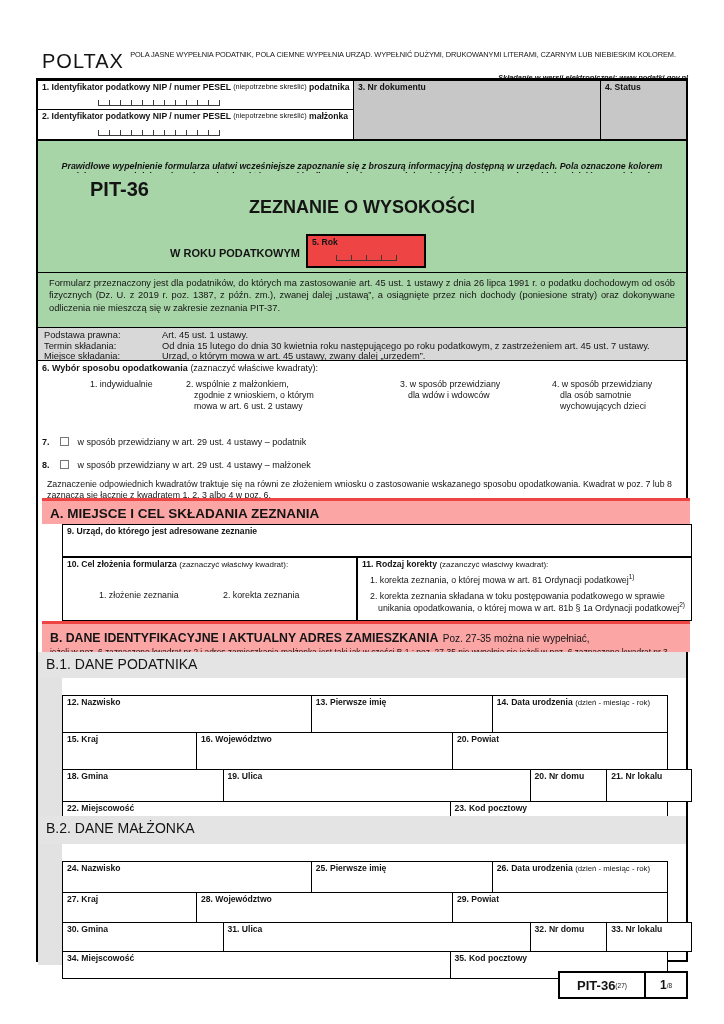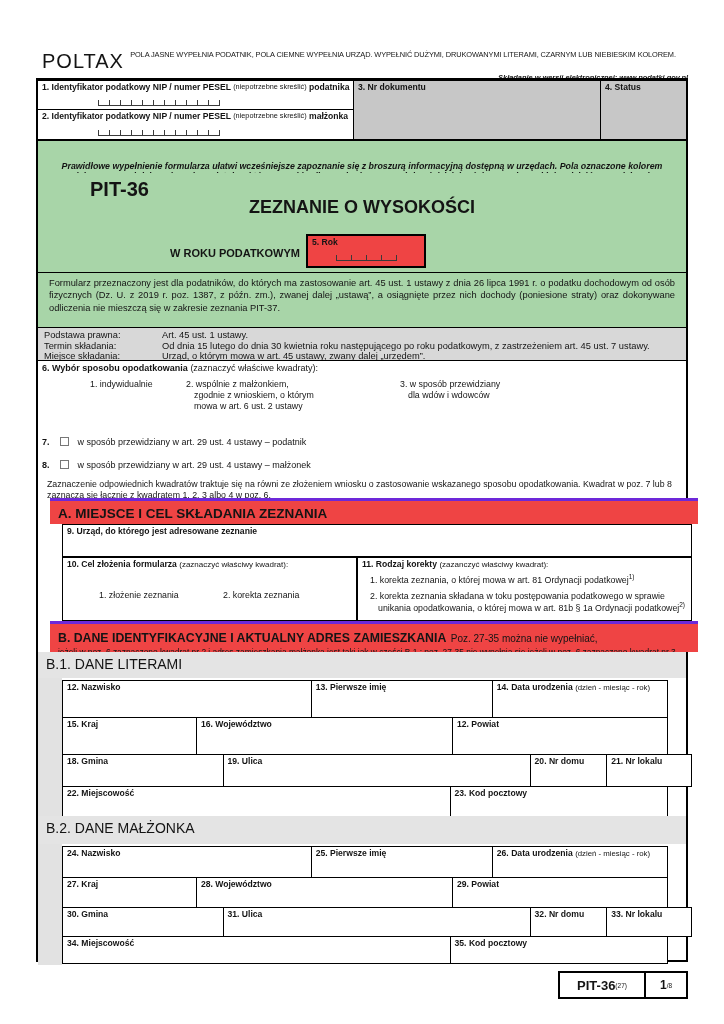--- a/index.html
+++ b/index.html
@@ -46,21 +46,21 @@
   
   .choice{top:279px;height:138px;border-top:1px solid #000;background:#fff;position:absolute}
   .chead{position:absolute;left:4px;top:2px;font-size:9px}
   .opt{position:absolute;font-size:8.8px;line-height:11px}
   .opt div{padding-left:8px}
   .opt div:first-child{padding-left:0}
   .sq{display:inline-block;width:9px;height:9px;border:1px solid #777;vertical-align:-1px;background:#fff}
   .crow{position:absolute;left:4px;font-size:9px}
   .cnote{position:absolute;left:9px;top:118px;font-size:8.8px;line-height:11px;width:640px}
   
-  .band{background:#ef4444;border-top:3px solid #6d28d9;position:absolute;left:12px;width:100%}
+  .band{background:#fca5a5;border-top:3px solid #ef4444;position:absolute;left:4px;width:100%}
   .aband{top:417px;height:26px}
   .bandtitle{position:absolute;left:8px;top:5px;font-size:13.5px;font-weight:bold}
   .subband{background:#e4e4e4;position:absolute;left:0;width:100%}
   .subtitle{position:absolute;left:8px;top:4px;font-size:14px}
   
   .fbox{position:absolute;border:1px solid #000;background:#fff}
   .a9{left:24px;top:443px;width:630px;height:33px}
   .a10{left:24px;top:476px;width:295px;height:64px}
   .a11{left:319px;top:476px;width:335px;height:64px}
   .aopt{position:absolute;font-size:8.8px}
@@ -70,21 +70,21 @@
   .bt{font-size:12.3px;font-weight:bold}
   .bn{font-size:10px}
   .bband .line2{font-size:8.4px;margin-top:1px}
   .b1band{top:571px;height:26px}
   .b2band{top:735px;height:28px}
   
   .tbl{position:absolute;left:24px}
   .b1tbl{top:597px}
   .b2tbl{top:763px}
   .trow{display:flex;border:1px solid #000;background:#fff;margin-top:-1px}
-  .trow.first{margin-top:2px}
+  .trow.first{margin-top:17px}
   .tcell{border-left:1px solid #000;position:relative}
   .tcell:first-child{border-left:none}
   .strip{position:absolute;left:0;top:597px;width:24px;height:287px;background:#e2e2e2}
   
   .footer{position:absolute;left:558px;top:971px;height:28px;display:flex}
   .fcell{border:2px solid #000;background:#fff;display:flex;align-items:center;justify-content:center}
   .fcode{width:88px}
   .fpage{width:44px;margin-left:-2px}
   .fcode .main{font-size:13px;font-weight:bold}
   .fsub{font-size:6.5px;vertical-align:-2px}
@@ -162,20 +162,25 @@
       </div>
       <div class="opt" style="left:148px;top:18px;width:150px">
         <div>2. wspólnie z małżonkiem,</div>
         <div>zgodnie z wnioskiem, o którym</div>
         <div>mowa w art. 6 ust. 2 ustawy</div>
       </div>
       <div class="opt" style="left:362px;top:18px;width:115px">
         <div>3. w sposób przewidziany</div>
         <div>dla wdów i wdowców</div>
       </div>
+      <div class="opt" style="left:514px;top:18px;width:115px">
+        <div>4. w sposób przewidziany</div>
+        <div>dla osób samotnie</div>
+        <div>wychowujących dzieci</div>
+      </div>
       <div class="crow" style="top:76px">
         <span class="b">7.</span>
         <span class="sq" style="margin:0 6px 0 8px"></span>
         <span>w sposób przewidziany w art. 29 ust. 4 ustawy – podatnik</span>
       </div>
       <div class="crow" style="top:99px">
         <span class="b">8.</span>
         <span class="sq" style="margin:0 6px 0 8px"></span>
         <span>w sposób przewidziany w art. 29 ust. 4 ustawy – małżonek</span>
       </div>
@@ -213,21 +218,21 @@
       </div>
     </div>
 
     <div class="band bband">
       <span class="bt">B. DANE IDENTYFIKACYJNE I AKTUALNY ADRES ZAMIESZKANIA</span>
       <span class="bn">Poz. 27-35 można nie wypełniać,</span>
       <div class="line2">jeżeli w poz. 6 zaznaczono kwadrat nr 2 i adres zamieszkania małżonka jest taki jak w części B.1.; poz. 27-35 nie wypełnia się jeżeli w poz. 6 zaznaczono kwadrat nr 3.</div>
     </div>
 
     <div class="subband b1band">
-      <div class="subtitle">B.1. DANE LITERAMI</div>
+      <div class="subtitle">B.1. DANE PODATNIKA</div>
     </div>
 
     <div class="strip"></div>
 
     <div class="tbl b1tbl">
       <div class="trow first" style="width:606px;height:38px">
         <div class="tcell" style="width:41%">
             <div class="lbl">12. Nazwisko</div>
           </div>
         <div class="tcell" style="width:30%">
@@ -238,21 +243,21 @@
           </div>
       </div>
       <div class="trow" style="width:606px;height:38px">
         <div class="tcell" style="width:22%">
             <div class="lbl">15. Kraj</div>
           </div>
         <div class="tcell" style="width:42.4%">
             <div class="lbl">16. Województwo</div>
           </div>
         <div class="tcell" style="width:35.6%">
-            <div class="lbl">12. Powiat</div>
+            <div class="lbl">20. Powiat</div>
           </div>
       </div>
       <div class="trow" style="width:630px;height:33px">
         <div class="tcell" style="width:25.4%">
             <div class="lbl">18. Gmina</div>
           </div>
         <div class="tcell" style="width:48.9%">
             <div class="lbl">19. Ulica</div>
           </div>
         <div class="tcell" style="width:12.2%">

